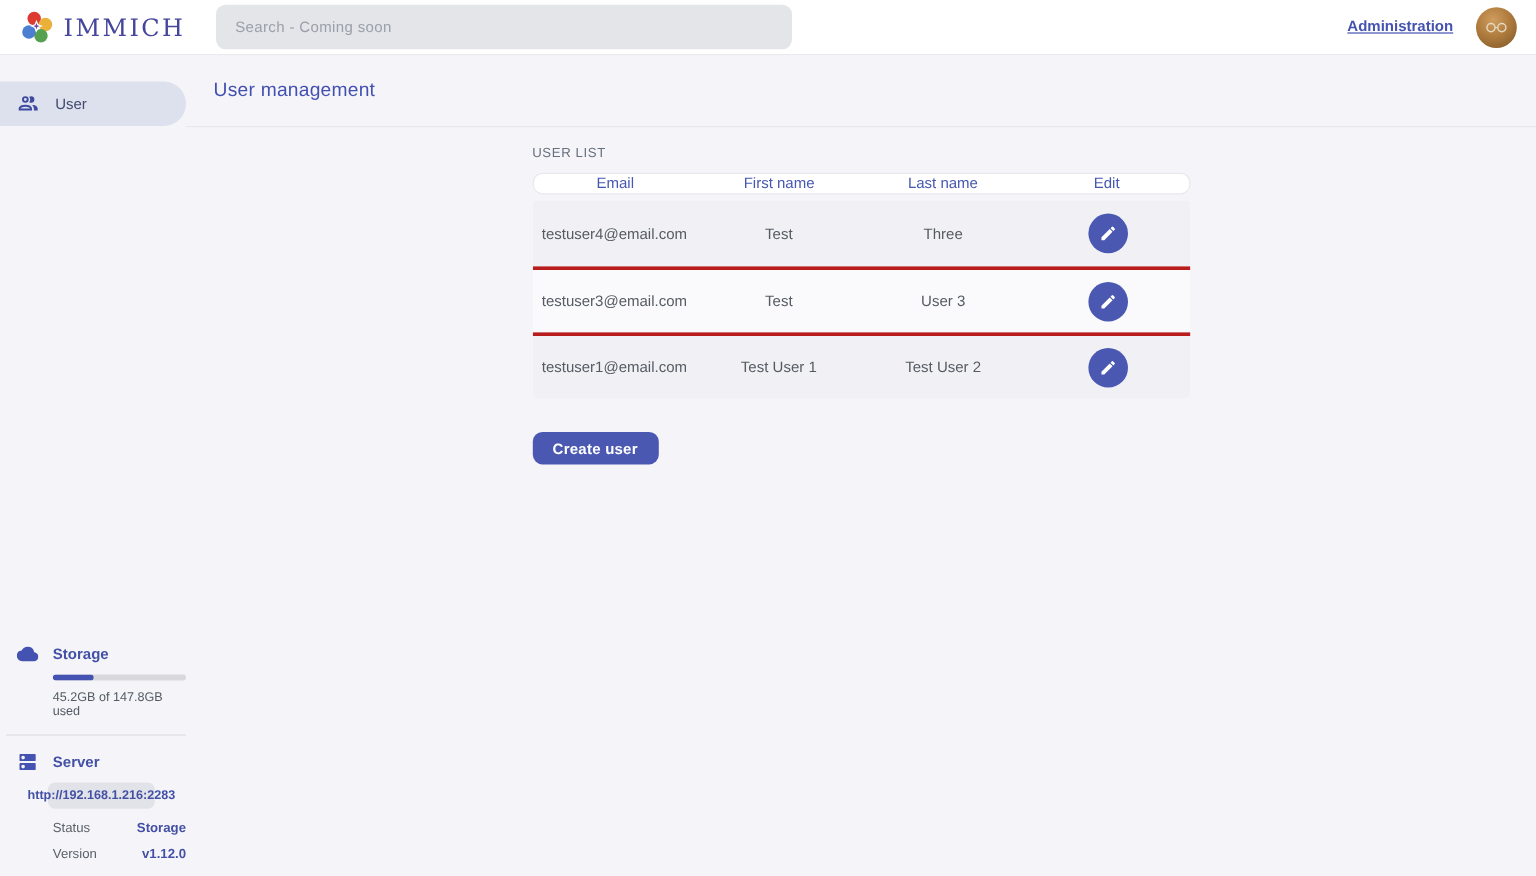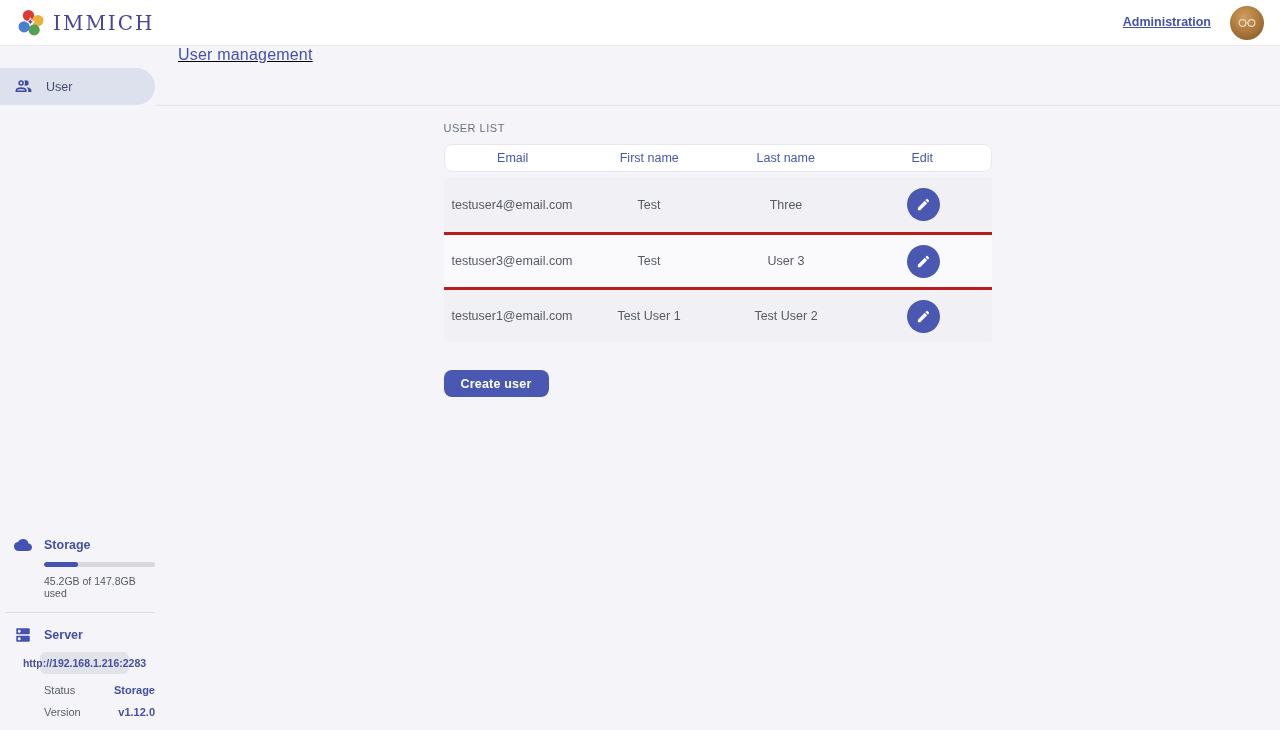--- a/index.html
+++ b/index.html
@@ -43,27 +43,27 @@
   .footer-divider { margin:13px 0 13px 5px; width:150px; border:none; border-top:1px solid #dcdce2; }
   .url-pill { margin:8px 0 0 40px; width:89px; height:22px; background:#e2e3e8; border-radius:6px;
               display:flex; align-items:center; justify-content:center; font-size:10.5px;
               font-weight:700; color:#4350a5; }
   .kv-row { display:flex; justify-content:space-between; margin:10px 0 0 44px; font-size:11px; }
   .kv-label { color:#5b6069; }
   .kv-value { color:#4350a5; font-weight:700; }
 
   
   .main { flex:1; }
-  .main-header { height:60px; border-bottom:1px solid #e7e7ed; display:flex; 
-                 padding-left:23px;text-decoration:underline; }
+  .main-header { height:60px; border-bottom:1px solid #e7e7ed; display:flex; align-items:center;
+                 padding-left:23px; }
   .page-title { font-size:16px; font-weight:500; color:#4350b0; letter-spacing:0.2px; }
   .main-body { width:548px; margin:16px auto 0; }
   .section-label { font-size:11px; color:#67707e; letter-spacing:0.5px; margin-bottom:10px; }
 
-  .table-header { height:28px; background:#ffffff; border:1px solid #e7e8ee; border-radius:8px;
+  .table-header { height:18px; background:#ffffff; border:1px solid #e7e8ee; border-radius:8px;
                   display:grid; grid-template-columns:repeat(4,1fr); align-items:center;
                   text-align:center; font-size:12.5px; font-weight:500; color:#4657b1; }
   .table-rows { margin-top:5px; border-radius:4px; overflow:hidden; }
   .table-row { height:55px; display:grid; grid-template-columns:repeat(4,1fr); align-items:center;
                text-align:center; font-size:12.5px; color:#565b63; }
   .table-row + .table-row { border-top:3px solid #b91c1c; }
   .row-odd  { background:#f1f1f5; }
   .row-even { background:#fafafc; }
 
   .edit-btn { width:33px; height:33px; border-radius:50%; background:#4a58b2; border:none;
@@ -82,20 +82,21 @@
     <svg class="logo-mark" viewBox="0 0 24 24">
       <circle cx="10" cy="6" r="4.5" fill="#dd3b31"></circle>
       <circle cx="17.5" cy="10" r="4.5" fill="#e9b13a"></circle>
       <circle cx="14.5" cy="17.5" r="4.5" fill="#56a150"></circle>
       <circle cx="6.5" cy="15" r="4.5" fill="#4c7fd2"></circle>
       <polygon points="11.5,7.8 12.4,10.1 14.7,11 12.4,11.9 11.5,14.2 10.6,11.9 8.3,11 10.6,10.1" fill="#7444a0" stroke="#ffffff" stroke-width="0.8"></polygon>
     </svg>
     <span class="logo-text">IMMICH</span>
   </div>
 
+  <input class="search-input" type="text" placeholder="Search - Coming soon" style="">
 
   <a class="admin-link">Administration</a>
 
   <div class="avatar">
     <svg width="20" height="10" viewBox="0 0 20 10">
       <circle cx="5.5" cy="5" r="3.4" fill="none" stroke="#e3d9c4" stroke-width="1.2"></circle>
       <circle cx="14.5" cy="5" r="3.4" fill="none" stroke="#e3d9c4" stroke-width="1.2"></circle>
       <path d="M8.9 5h2.2" stroke="#e3d9c4" stroke-width="1.2" fill="none"></path>
     </svg>
   </div>

